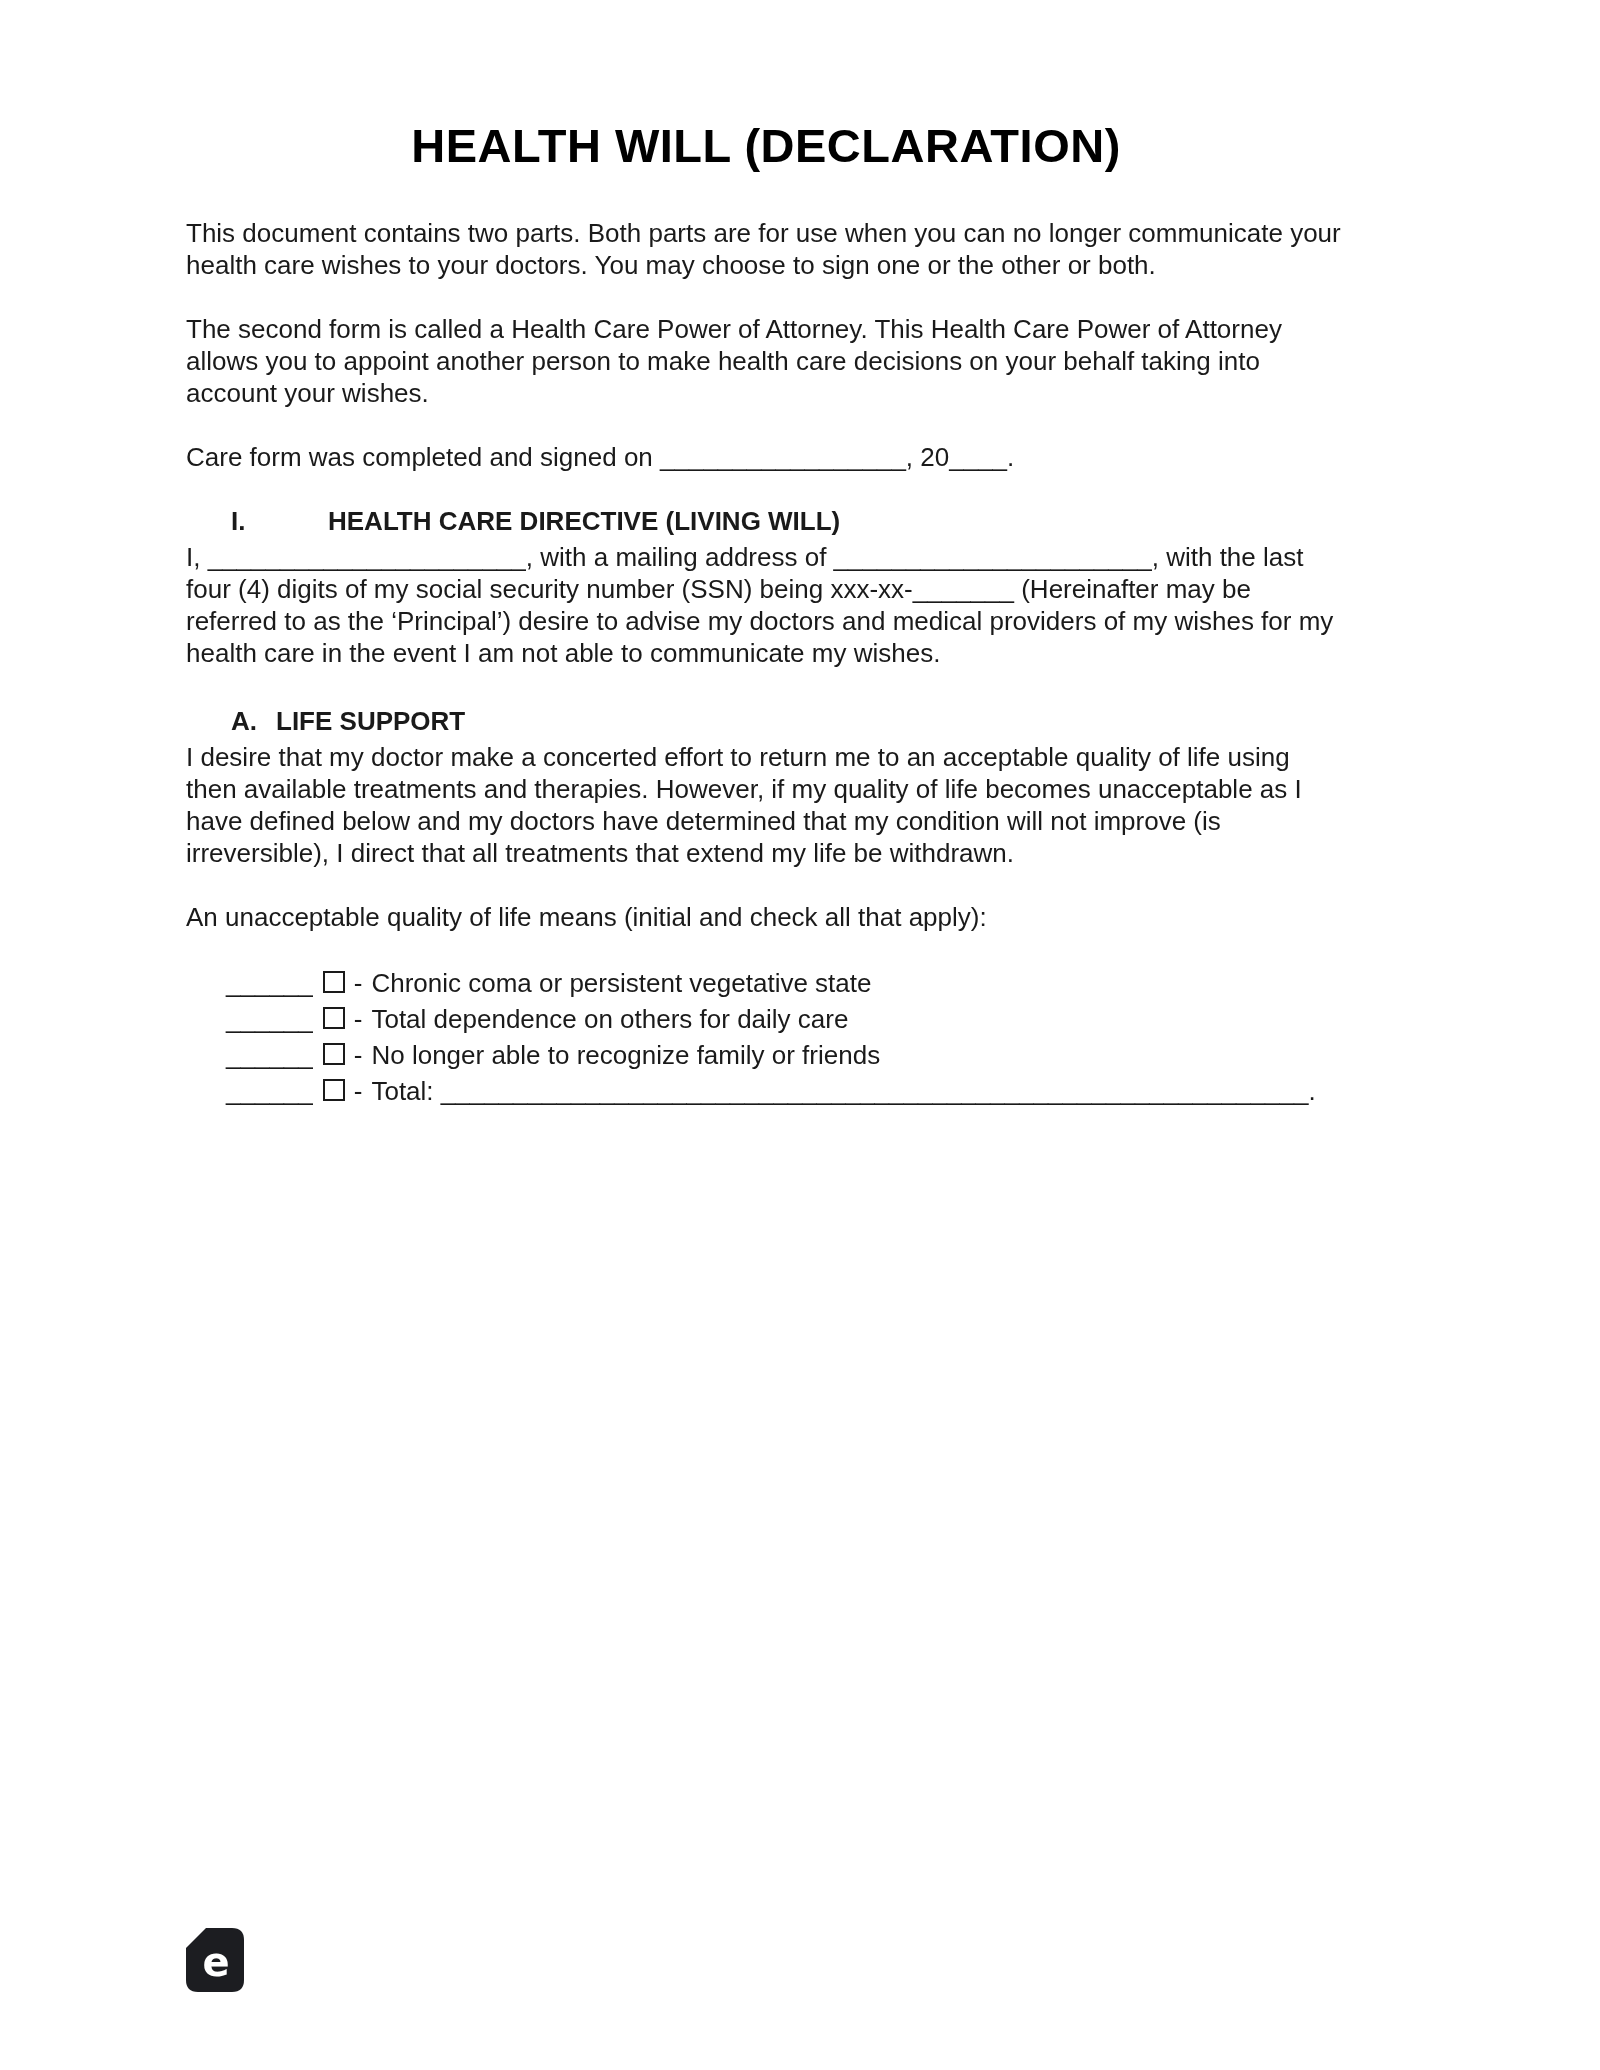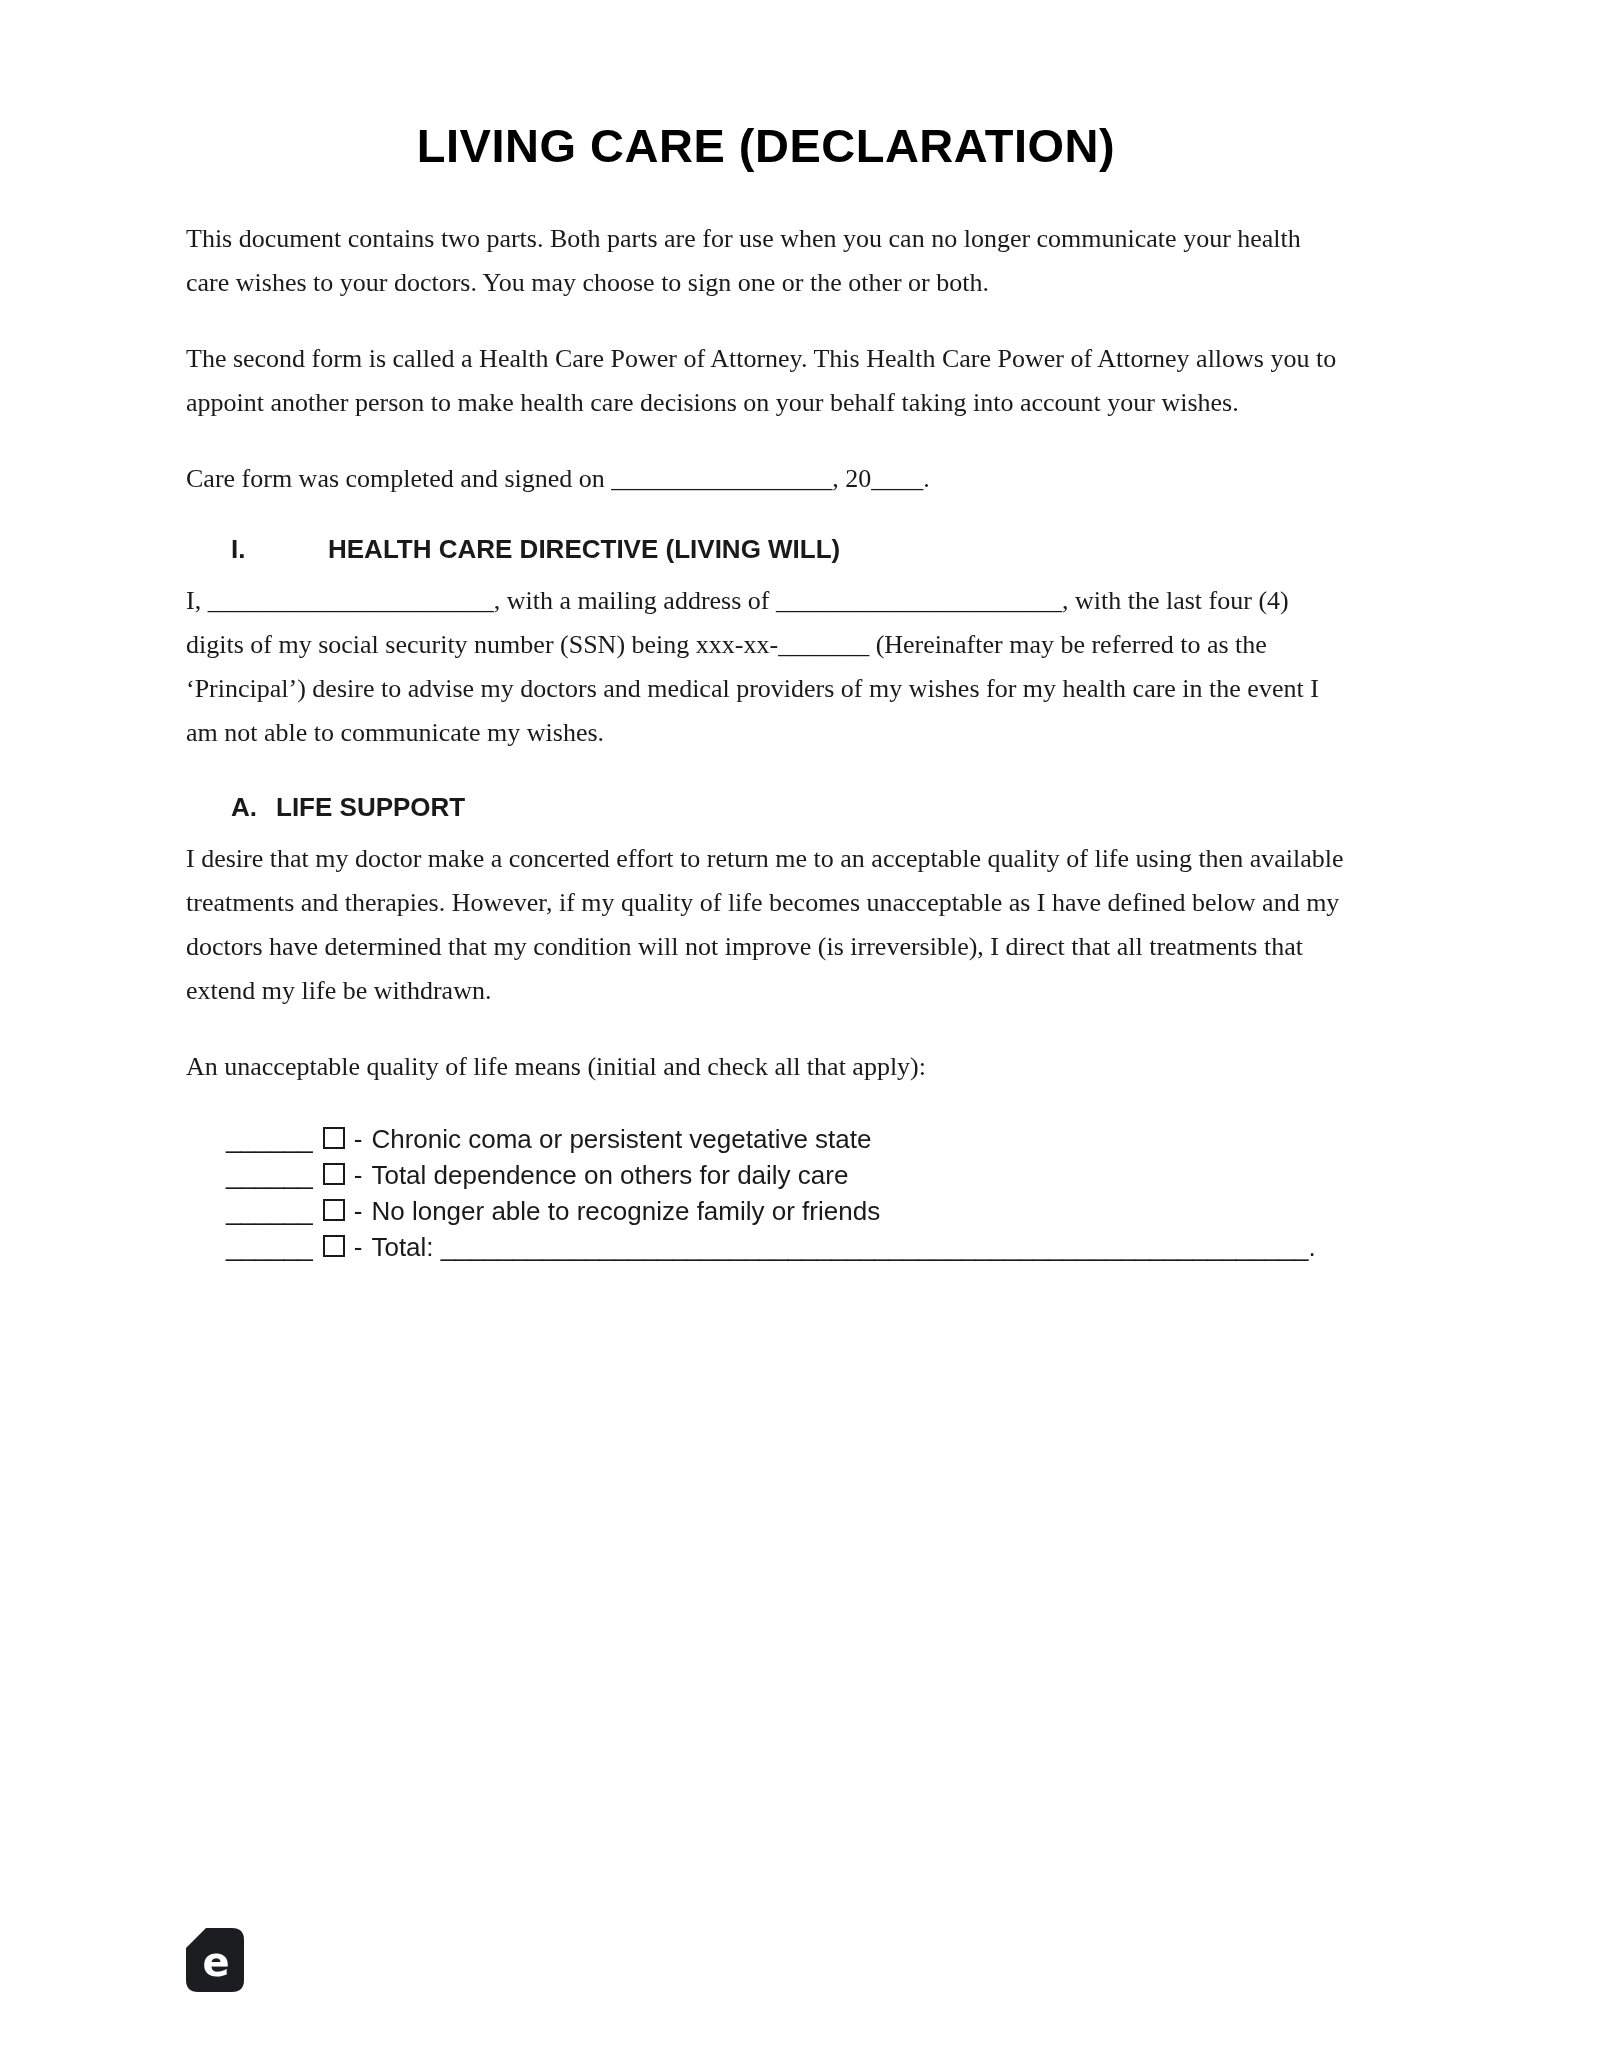--- a/index.html
+++ b/index.html
@@ -21,24 +21,23 @@
   }
   h1.title {
     margin: 0 0 44px 0;
     text-align: center;
     font-size: 47px;
     font-weight: bold;
     color: #000000;
     letter-spacing: 0.5px;
   }
   p {
-    margin: 14px 0 32px 0;
+    margin: 4px 0 32px 0;
     font-size: 26px;
-    line-height: 44px;
-    font-family: Liberation Serif, serif;
+    line-height: 32px;
   }
   .section-head {
     font-size: 26px;
     line-height: 32px;
     font-weight: bold;
   }
   .sec-num {
     display: inline-block;
     margin-left: 45px;
     width: 97px;
@@ -82,21 +81,21 @@
     width: 58px;
     height: 64px;
   }
 </style>
 </head>
 <body>
 
 <div class="page">
   <div class="content">
 
-    <h1 class="title">LIVING CARE (DECLARATION)</h1>
+    <h1 class="title">HEALTH WILL (DECLARATION)</h1>
 
     <p>This document contains two parts. Both parts are for use when you can no longer communicate your health care wishes to your doctors. You may choose to sign one or the other or both.</p>
     <p>The second form is called a Health Care Power of Attorney. This Health Care Power of Attorney allows you to appoint another person to make health care decisions on your behalf taking into account your wishes.</p>
 
     <p>Care form was completed and signed on _________________, 20____.</p>
 
     <div class="section-head">
       <span class="sec-num">I.</span><span>HEALTH CARE DIRECTIVE (LIVING WILL)</span>
     </div>
 

